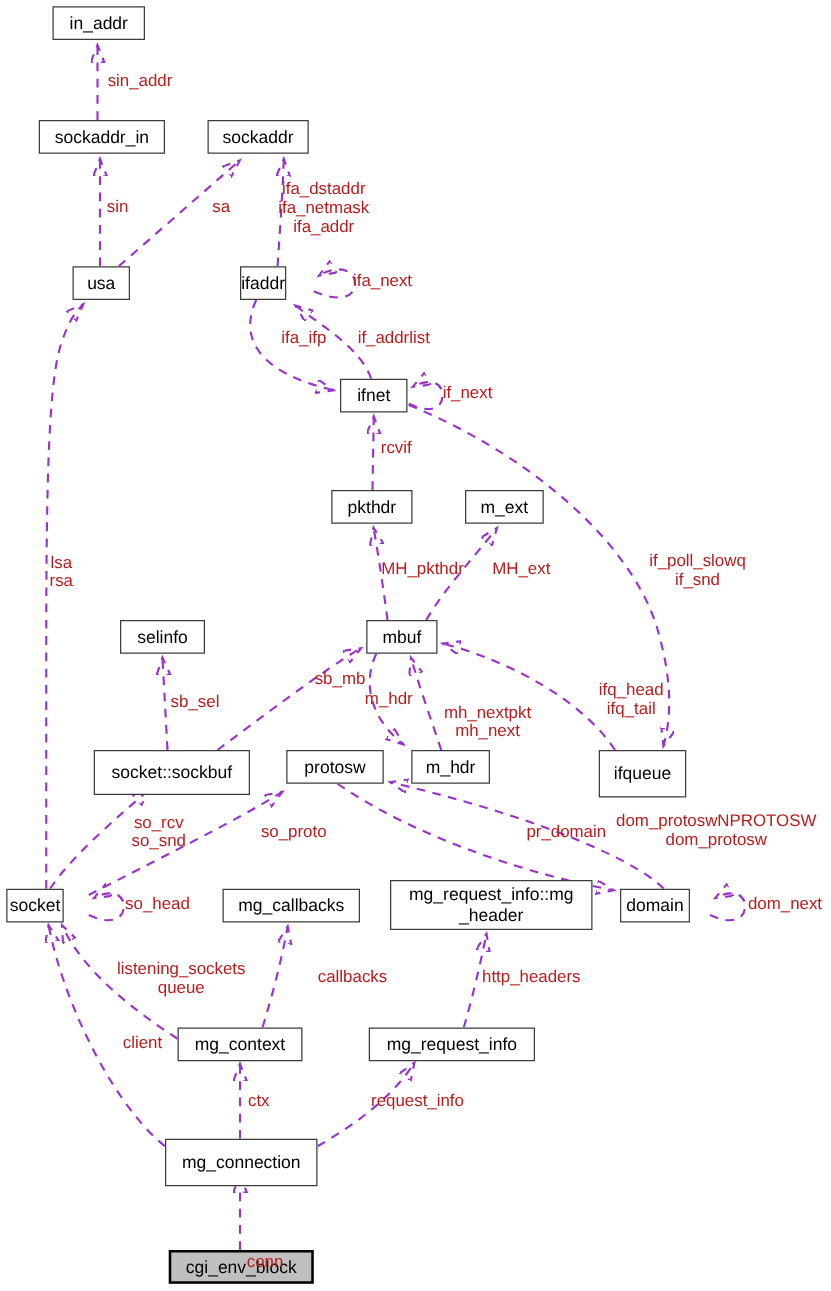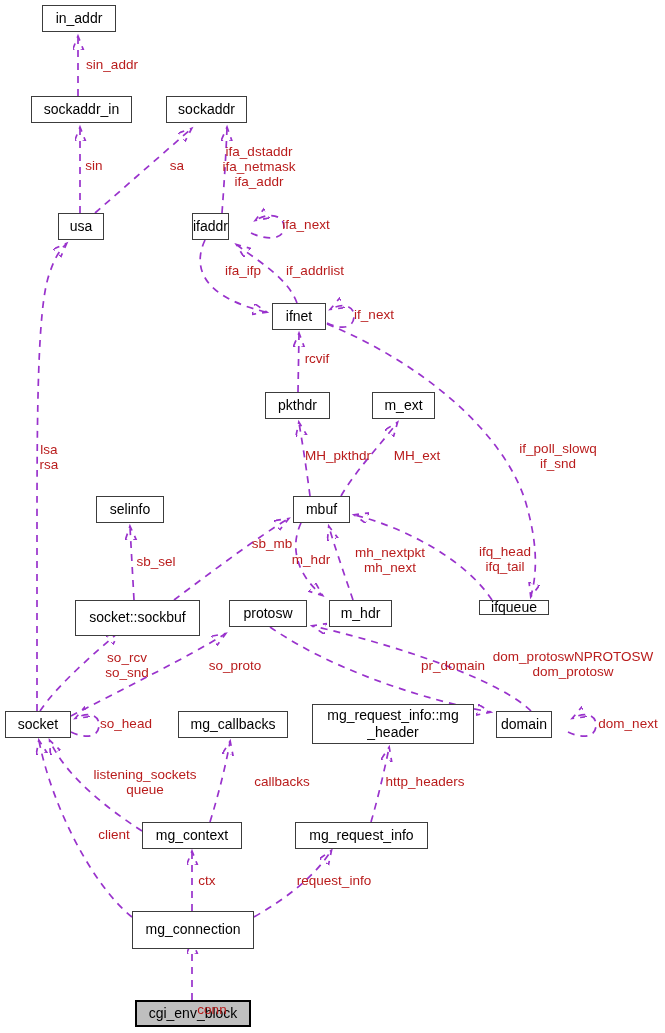--- a/index.html
+++ b/index.html
@@ -100,22 +100,22 @@
       <div class="node" style="left: 58px; top: 213px; width: 46px; height: 27px;">usa</div>
       <div class="node" style="left: 192px; top: 213px; width: 37px; height: 27px;">ifaddr</div>
       <div class="node" style="left: 272px; top: 303px; width: 54px; height: 27px;">ifnet</div>
       <div class="node" style="left: 265px; top: 392px; width: 65px; height: 27px;">pkthdr</div>
       <div class="node" style="left: 372px; top: 392px; width: 63px; height: 27px;">m_ext</div>
       <div class="node" style="left: 96px; top: 496px; width: 68px; height: 27px;">selinfo</div>
       <div class="node" style="left: 293px; top: 496px; width: 57px; height: 27px;">mbuf</div>
       <div class="node" style="left: 75px; top: 600px; width: 125px; height: 36px;">socket::sockbuf</div>
       <div class="node" style="left: 229px; top: 600px; width: 78px; height: 27px;">protosw</div>
       <div class="node" style="left: 329px; top: 600px; width: 63px; height: 27px;">m_hdr</div>
-      <div class="node" style="left: 479px; top: 600px; width: 70px; height: 15px;">ifqueue</div>
-      <div class="node" style="left: 5px; top: 711px; width: 66px; height: 27px;">socket</div>
+      <div class="node" style="left: 479px; top: 600px; width: 70px; height: 38px;">ifqueue</div>
+      <div class="node" style="left: 5px; top: 711px; width: 46px; height: 27px;">socket</div>
       <div class="node" style="left: 178px; top: 711px; width: 110px; height: 27px;">mg_callbacks</div>
       <div class="node" style="left: 312px; top: 704px; width: 162px; height: 40px;">mg_request_info::mg
 _header</div>
       <div class="node" style="left: 496px; top: 711px; width: 56px; height: 27px;">domain</div>
       <div class="node" style="left: 142px; top: 822px; width: 100px; height: 27px;">mg_context</div>
       <div class="node" style="left: 295px; top: 822px; width: 133px; height: 27px;">mg_request_info</div>
       <div class="node" style="left: 132px; top: 911px; width: 122px; height: 38px;">mg_connection</div>
       <div class="node highlight" style="left: 135px; top: 1000px; width: 116px; height: 27px;">cgi_env_block</div>
     </div>
   <div id="labels-layer">
@@ -132,21 +132,21 @@
       <div class="edge-label" style="left: 317px; top: 358px;">rcvif</div>
       <div class="edge-label" style="left: 338px; top: 455px;">MH_pkthdr</div>
       <div class="edge-label" style="left: 417px; top: 455px;">MH_ext</div>
       <div class="edge-label" style="left: 558px; top: 456px;">if_poll_slowq
 if_snd</div>
       <div class="edge-label" style="left: 49px; top: 457px;">lsa
 rsa</div>
       <div class="edge-label" style="left: 156px; top: 561px;">sb_sel</div>
       <div class="edge-label" style="left: 255px; top: 543px; margin-left: 17px;">sb_mb</div>
       <div class="edge-label" style="left: 311px; top: 559px;">m_hdr</div>
-      <div class="edge-label" style="left: 390px; top: 560px;">mh_nextpkt
+      <div class="edge-label" style="left: 390px; top: 577px;">mh_nextpkt
 mh_next</div>
       <div class="edge-label" style="left: 505px; top: 559px;">ifq_head
 ifq_tail</div>
       <div class="edge-label" style="left: 573px; top: 664px;">dom_protoswNPROTOSW
 dom_protosw</div>
       <div class="edge-label" style="left: 127px; top: 665px;">so_rcv
 so_snd</div>
       <div class="edge-label" style="left: 235px; top: 665px;">so_proto</div>
       <div class="edge-label" style="left: 413px; top: 665px; margin-left: 40px;">pr_domain</div>
       <div class="edge-label" style="left: 126px; top: 723px;">so_head</div>

